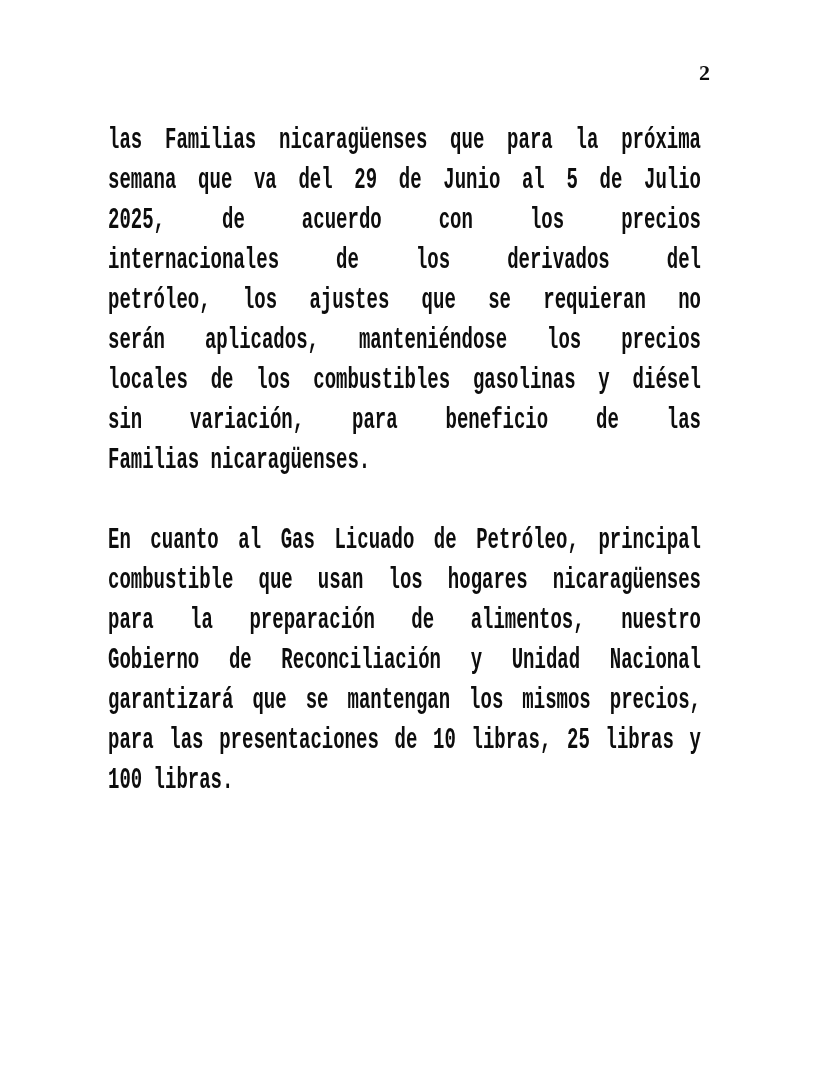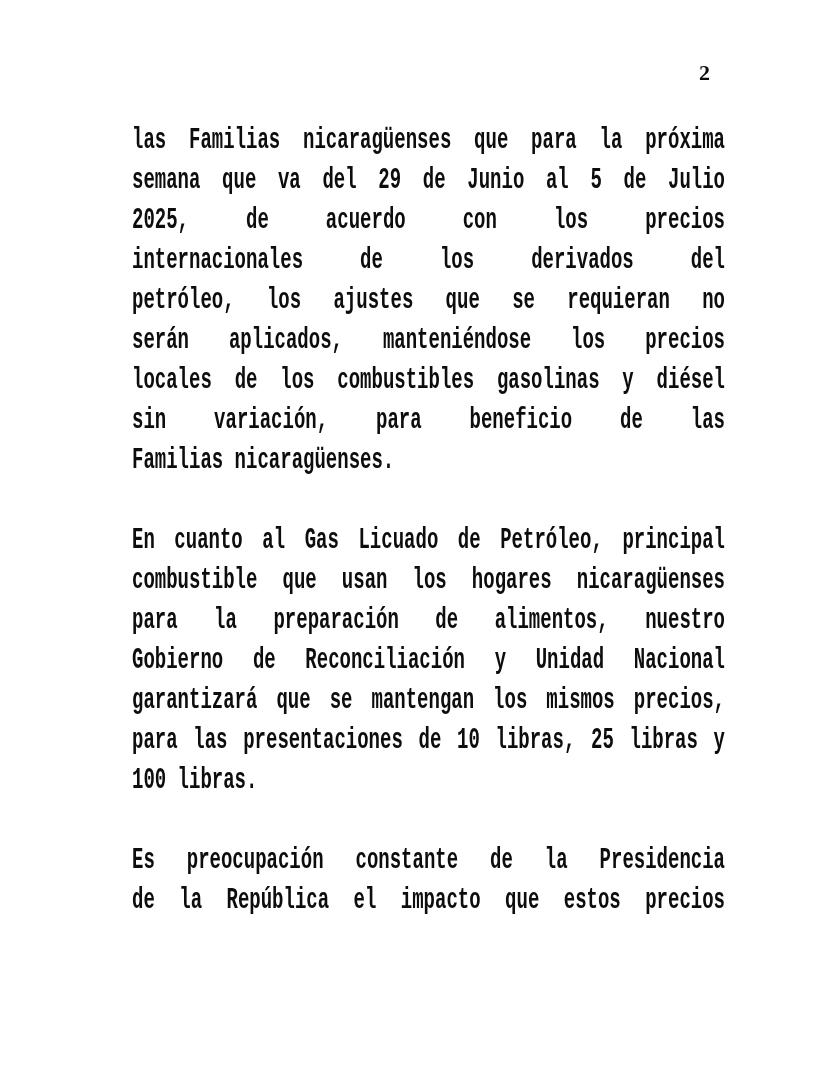--- a/index.html
+++ b/index.html
@@ -23,21 +23,21 @@
     text-align: right;
     font-family: "Liberation Serif", "DejaVu Serif", serif;
     font-weight: bold;
     font-size: 22px;
     line-height: 30px;
     color: #0d0d0d;
   }
   .textblock {
     position: absolute;
     top: 120px;
-    left: 132px;
+    left: 108px;
     width: 593px;
     color: #0d0d0d;
   }
   .paragraph {
     margin: 0 0 40px 0;
   }
   .line {
     height: 40px;
     line-height: 40px;
     font-size: 19px;
@@ -84,19 +84,15 @@
     <div class="paragraph">
       <div class="line jl">En cuanto al Gas Licuado de Petróleo, principal</div>
       <div class="line jl">combustible que usan los hogares nicaragüenses</div>
       <div class="line jl">para la preparación de alimentos, nuestro</div>
       <div class="line jl">Gobierno de Reconciliación y Unidad Nacional</div>
       <div class="line jl">garantizará que se mantengan los mismos precios,</div>
       <div class="line jl">para las presentaciones de 10 libras, 25 libras y</div>
       <div class="line ll">100 libras.</div>
     </div>
 
-    <div class="paragraph">
-      <div class="line jl">Es preocupación constante de la Presidencia</div>
-      <div class="line jl">de la República el impacto que estos precios</div>
-    </div>
 
   </div>
 </div>
 
 </body></html>

